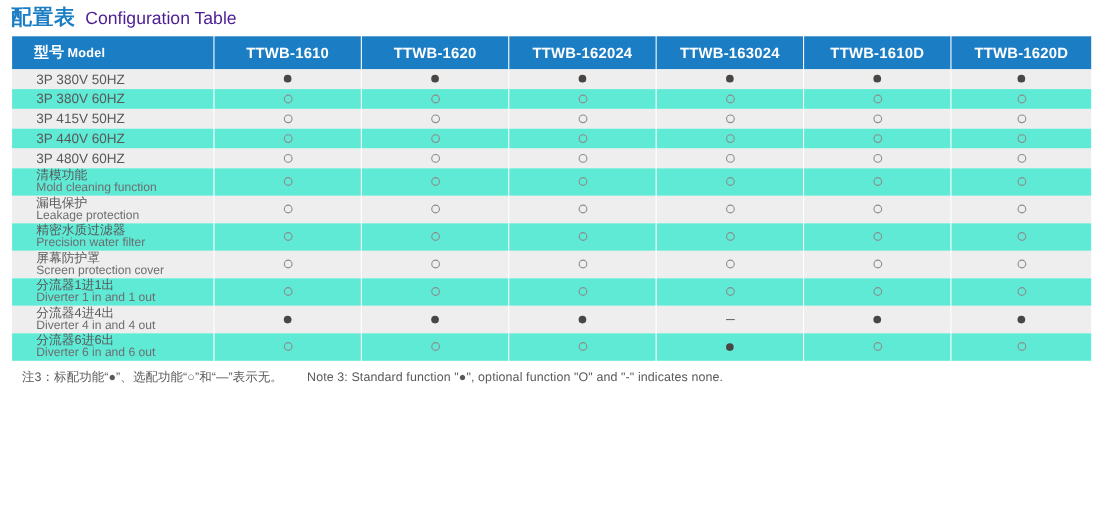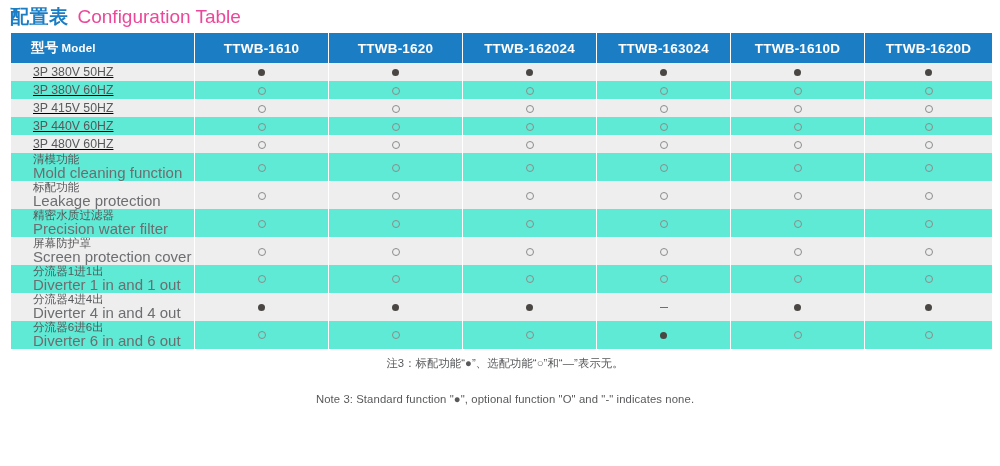--- a/index.html
+++ b/index.html
@@ -29,22 +29,22 @@
     padding-top: 7px;
   }
   .title-cn {
     font-size: 19px;
     font-weight: bold;
     color: #1b7dc4;
     letter-spacing: 0.5px;
     line-height: 1;
   }
   .title-en {
-    font-size: 19px;
-    color: #ec4899;
+    font-size: 16px;
+    color: #4c1d95;
     line-height: 1;
   }
 
   
   .table {
     width: 980px;
     border-collapse: separate;
     border-spacing: 1px 0;
     table-layout: fixed;
   }
@@ -90,35 +90,35 @@
 
   .lbl-cn {
     display: block;
     font-size: 11.6px;
     color: #58595b;
     line-height: 1.04;
     font-weight: normal;
   }
   .lbl-en {
     display: block;
-    font-size: 15px;
+    font-size: 11px;
     color: #6d6e71;
     line-height: 1.06;
   }
 
   
   td.sym {
     text-align: center;
     vertical-align: middle;
   }
 
   tr.band td { background: #eeeeee; }
   tr.plain td { background: #5eead4; }
 
-  tr.r-single { height: 16px; text-decoration: underline; }
+  tr.r-single { height: 16px; }
   tr.r-double { height: 25px; }
 
   .dot {
     display: inline-block;
     width: 7px;
     height: 7px;
     border-radius: 50%;
     background: #4a4644;
     vertical-align: middle;
   }
@@ -141,21 +141,20 @@
 
   
   .footnote {
     display: flex;
     align-items: center;
     gap: 22px;
     padding-top: 7px;
     padding-left: 10px;
     font-size: 11.3px;
     color: #58595b;
-    flex-direction: column;
   }
   .footnote .fn-cn { letter-spacing: 0.1px; }
   .footnote .fn-en { letter-spacing: 0.1px; }
 </style>
 </head>
 <body>
 
 <div class="page">
 
   <div class="title-row">
@@ -239,21 +238,21 @@
           </td>
           <td class="sym"><span class="ring"></span></td>
           <td class="sym"><span class="ring"></span></td>
           <td class="sym"><span class="ring"></span></td>
           <td class="sym"><span class="ring"></span></td>
           <td class="sym"><span class="ring"></span></td>
           <td class="sym"><span class="ring"></span></td>
         </tr>
         <tr class="band r-double">
           <td class="label double">
-            <span class="lbl-cn">标配功能</span>
+            <span class="lbl-cn">漏电保护</span>
             <span class="lbl-en">Leakage protection</span>
           </td>
           <td class="sym"><span class="ring"></span></td>
           <td class="sym"><span class="ring"></span></td>
           <td class="sym"><span class="ring"></span></td>
           <td class="sym"><span class="ring"></span></td>
           <td class="sym"><span class="ring"></span></td>
           <td class="sym"><span class="ring"></span></td>
         </tr>
         <tr class="plain r-double">

